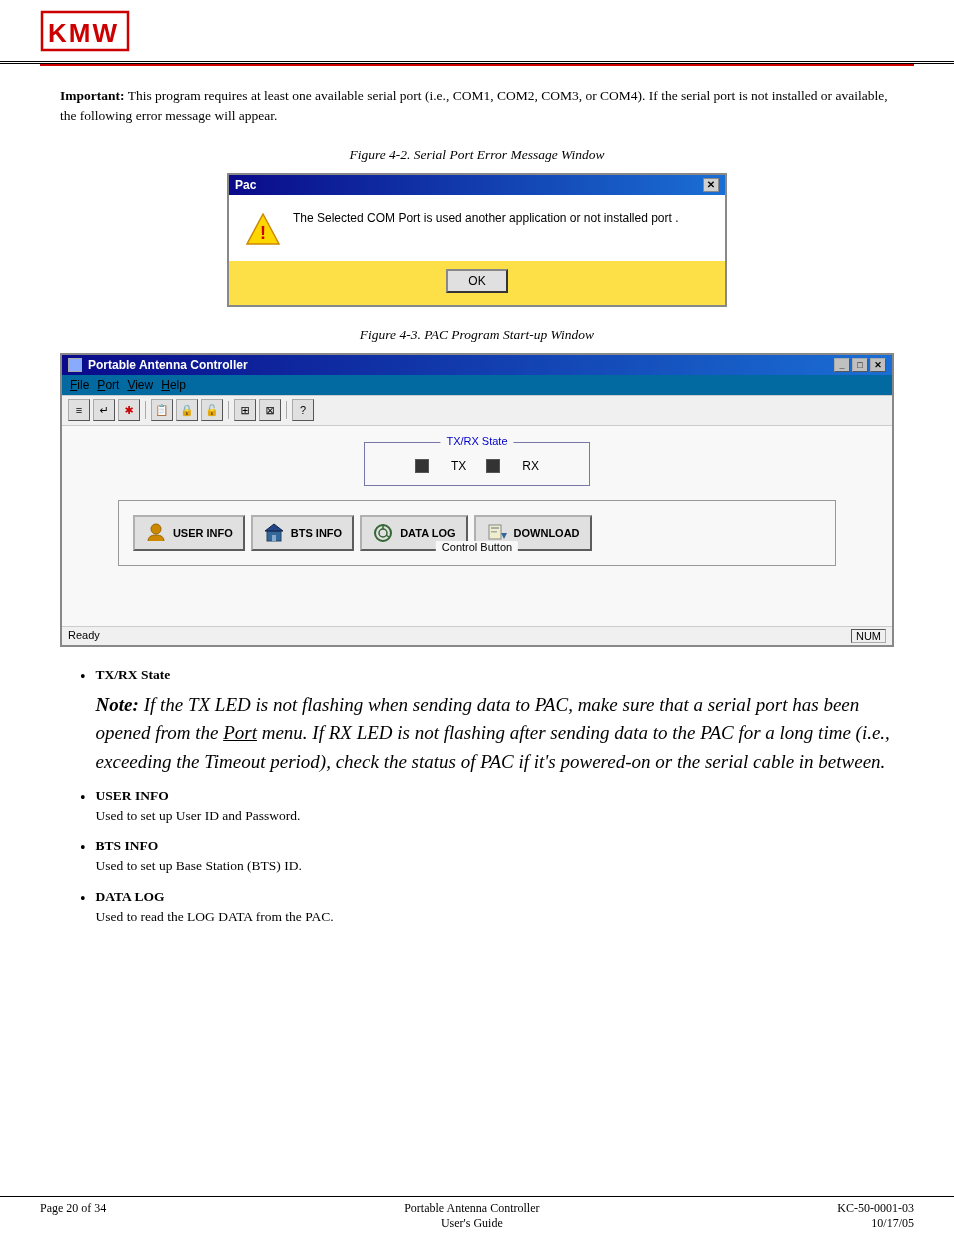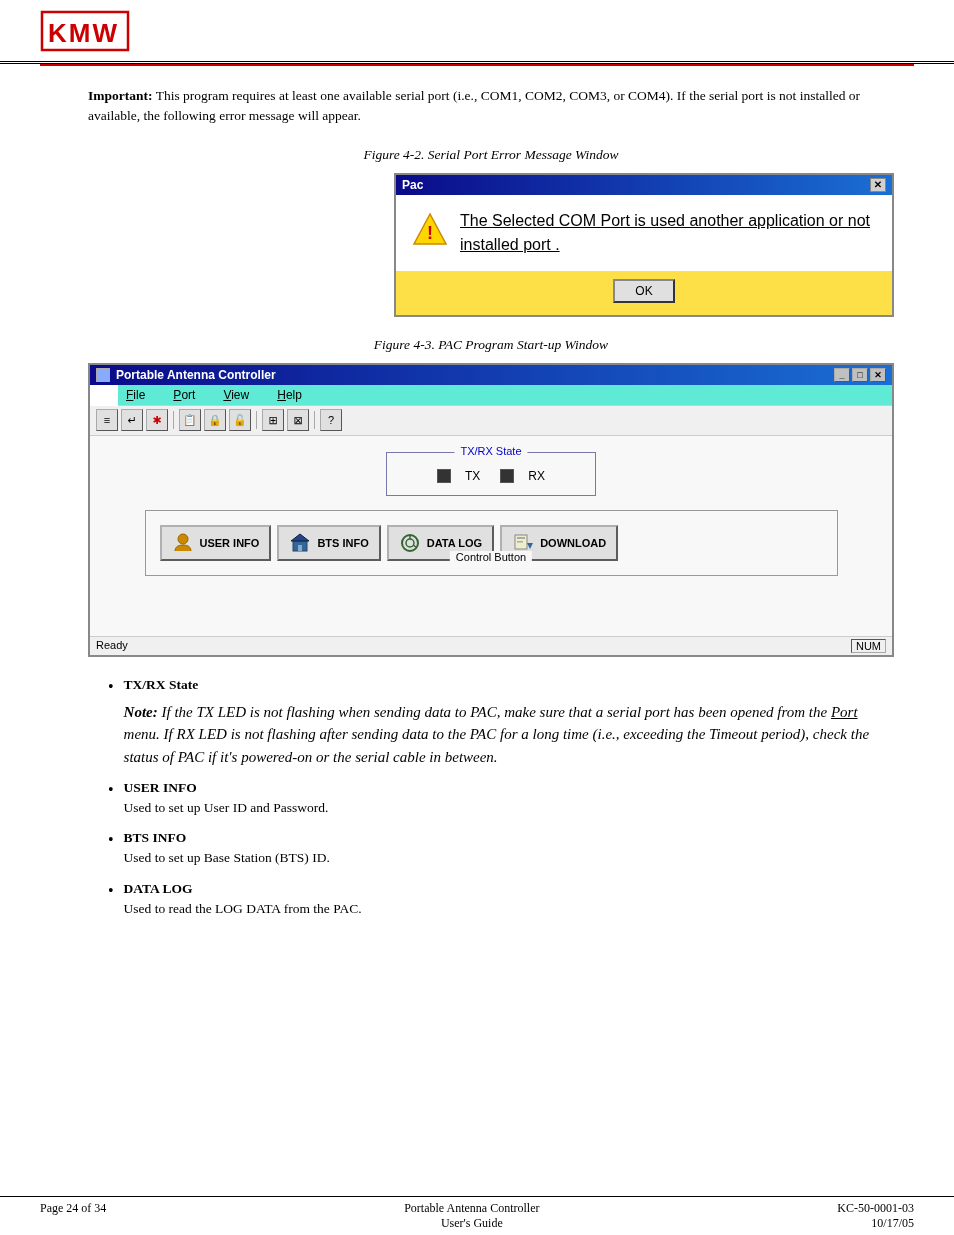--- a/index.html
+++ b/index.html
@@ -19,21 +19,21 @@
       border-bottom: 3px double #000;
       text-decoration: underline;
     }
     .logo-area {
       display: flex;
       align-items: center;
     }
 
     
     .page-content {
-      padding: 20px 60px 20px 88px;
+      padding: 20px 60px 20px 60px;
     }
 
     
     .important-notice {
       font-size: 13.5px;
       line-height: 1.5;
       margin-bottom: 20px;
     }
     .important-notice .bold {
       font-weight: bold;
@@ -43,21 +43,21 @@
     .figure-caption {
       text-align: center;
       font-style: italic;
       font-size: 13.5px;
       margin-bottom: 10px;
     }
 
     
     .dialog-container {
       display: flex;
-      justify-content: flex-end;
+      justify-content: center;
       margin-bottom: 20px;
     }
     .dialog-box {
       border: 2px solid #888;
       background: #f0f0f0;
       width: 500px;
       font-family: Arial, sans-serif;
       font-size: 12px;
     }
     .dialog-titlebar {
@@ -95,24 +95,23 @@
       gap: 12px;
       background: #fff;
     }
     .warning-icon {
       width: 36px;
       height: 36px;
       flex-shrink: 0;
       margin-top: 2px;
     }
     .dialog-message {
-      font-size: 16px;
+      font-size: 12px;
       line-height: 1.5;
       flex: 1;
-      text-decoration: underline;
     }
     .dialog-footer {
       display: flex;
       justify-content: center;
       padding: 8px 0 12px 0;
       background: #fde047;
     }
     .dialog-ok-btn {
       background: #e0e0e0;
       border: 1px solid #888;
@@ -161,27 +160,26 @@
       width: 16px;
       height: 14px;
       font-size: 9px;
       display: flex;
       align-items: center;
       justify-content: center;
       cursor: pointer;
       color: #000;
     }
     .pac-menubar {
-      background: #5eead4;
+      background: #0369a1;
       border-bottom: 1px solid #ccc;
       padding: 2px 4px;
       display: flex;
-      gap: 20px;
-      font-size: 12px;
-      margin-left: 28px;
+      gap: 0;
+      font-size: 12px;
     }
     .pac-menu-item {
       padding: 1px 4px;
       cursor: pointer;
       text-decoration: none;
       color: #000;
     }
     .pac-toolbar {
       background: #f0f0f0;
       border-bottom: 1px solid #ccc;
@@ -215,21 +213,21 @@
     }
     .txrx-indicators {
       display: flex;
       gap: 20px;
       align-items: center;
       margin-top: 6px;
     }
     .led-indicator {
       display: flex;
       align-items: center;
-      gap: 14px;
+      gap: 22px;
       font-size: 12px;
     }
     .led-square {
       width: 14px;
       height: 14px;
       background: #333;
       border: 1px solid #555;
     }
     .control-buttons {
       display: flex;
@@ -295,21 +293,21 @@
       font-weight: bold;
       font-size: 13.5px;
     }
     .bullet-text {
       font-size: 13.5px;
       line-height: 1.5;
       margin-top: 2px;
     }
     .note-text {
       font-style: italic;
-      font-size: 15px;
+      font-size: 19px;
       line-height: 1.5;
       margin-top: 8px;
     }
     .note-bold {
       font-weight: bold;
       font-style: italic;
     }
     .underline-port {
       text-decoration: underline;
     }
@@ -542,21 +540,21 @@
         <span class="bullet-title">DATA LOG</span>
         <p class="bullet-text">Used to read the LOG DATA from the PAC.</p>
       </div>
     </div>
 
   </div>
 
 </div>
 
 <div class="page-footer">
-  <span>Page 24 of 34</span>
+  <span>Page 20 of 34</span>
   <div class="footer-center">
     <div>Portable Antenna Controller</div>
     <div>User's Guide</div>
   </div>
   <div class="footer-right">
     <div>KC-50-0001-03</div>
     <div>10/17/05</div>
   </div>
 </div>
 

